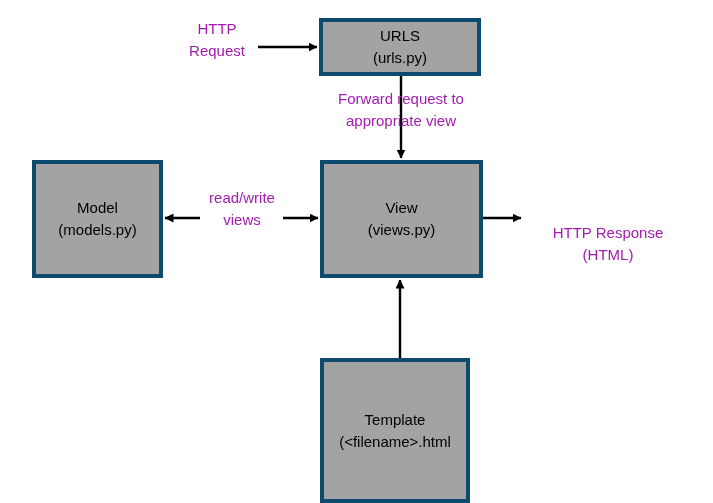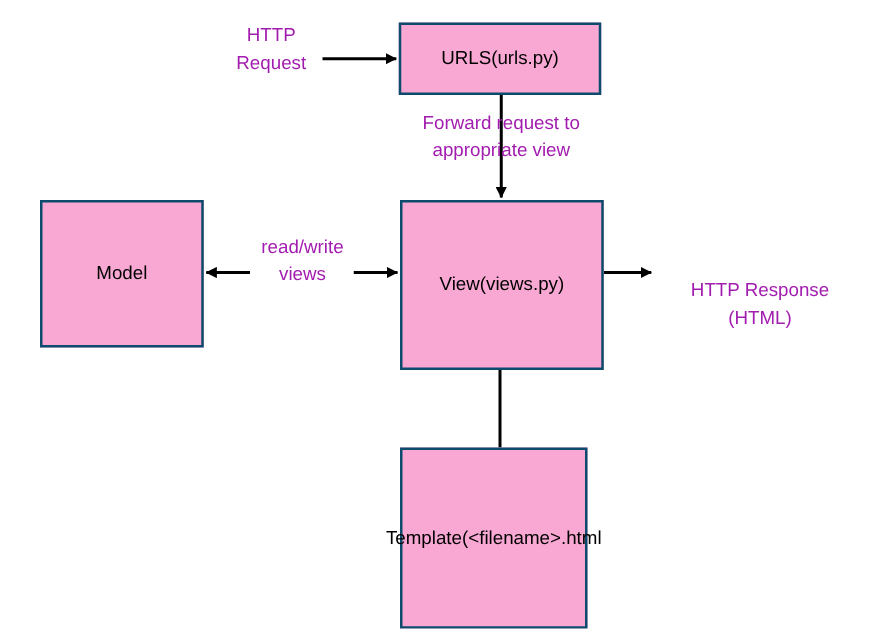--- a/index.html
+++ b/index.html
@@ -18,23 +18,24 @@
   #diagram-svg {
     position: absolute;
     left: 0;
     top: 0;
     width: 713px;
     height: 503px;
   }
   .node-box {
     position: absolute;
     box-sizing: border-box;
-    border: 2px solid #0c4a6e;
-    background: #f9a8d4;
+    border: 4px solid #0c4a6e;
+    background: #a3a3a3;
     display: flex;
+    flex-direction: column;
     align-items: center;
     justify-content: center;
     text-align: center;
   }
   .node-line {
     font-size: 15px;
     line-height: 22px;
     color: #000000;
     white-space: nowrap;
   }
@@ -89,23 +90,24 @@
     </g>
   </svg>
 
   <div class="node-box" style="left:319px; top:18px; width:162px; height:58px;">
     <div class="node-line">URLS</div>
     <div class="node-line">(urls.py)</div>
   </div>
 
   <div class="node-box" style="left:32px; top:160px; width:131px; height:118px;align-items:center;">
     <div class="node-line">Model</div>
+    <div class="node-line overflow-text">(models.py)</div>
   </div>
 
-  <div class="node-box" style="left:320px; top:160px; width:163px; height:136px;">
+  <div class="node-box" style="left:320px; top:160px; width:163px; height:118px;">
     <div class="node-line">View</div>
     <div class="node-line">(views.py)</div>
   </div>
 
   <div class="node-box" style="left:320px; top:358px; width:150px; height:145px;">
     <div class="node-line">Template</div>
     <div class="node-line overflow-text">(&lt;filename&gt;.html</div>
   </div>
 
   <div class="edge-label" style="left:168px; top:18px; width:98px;">

